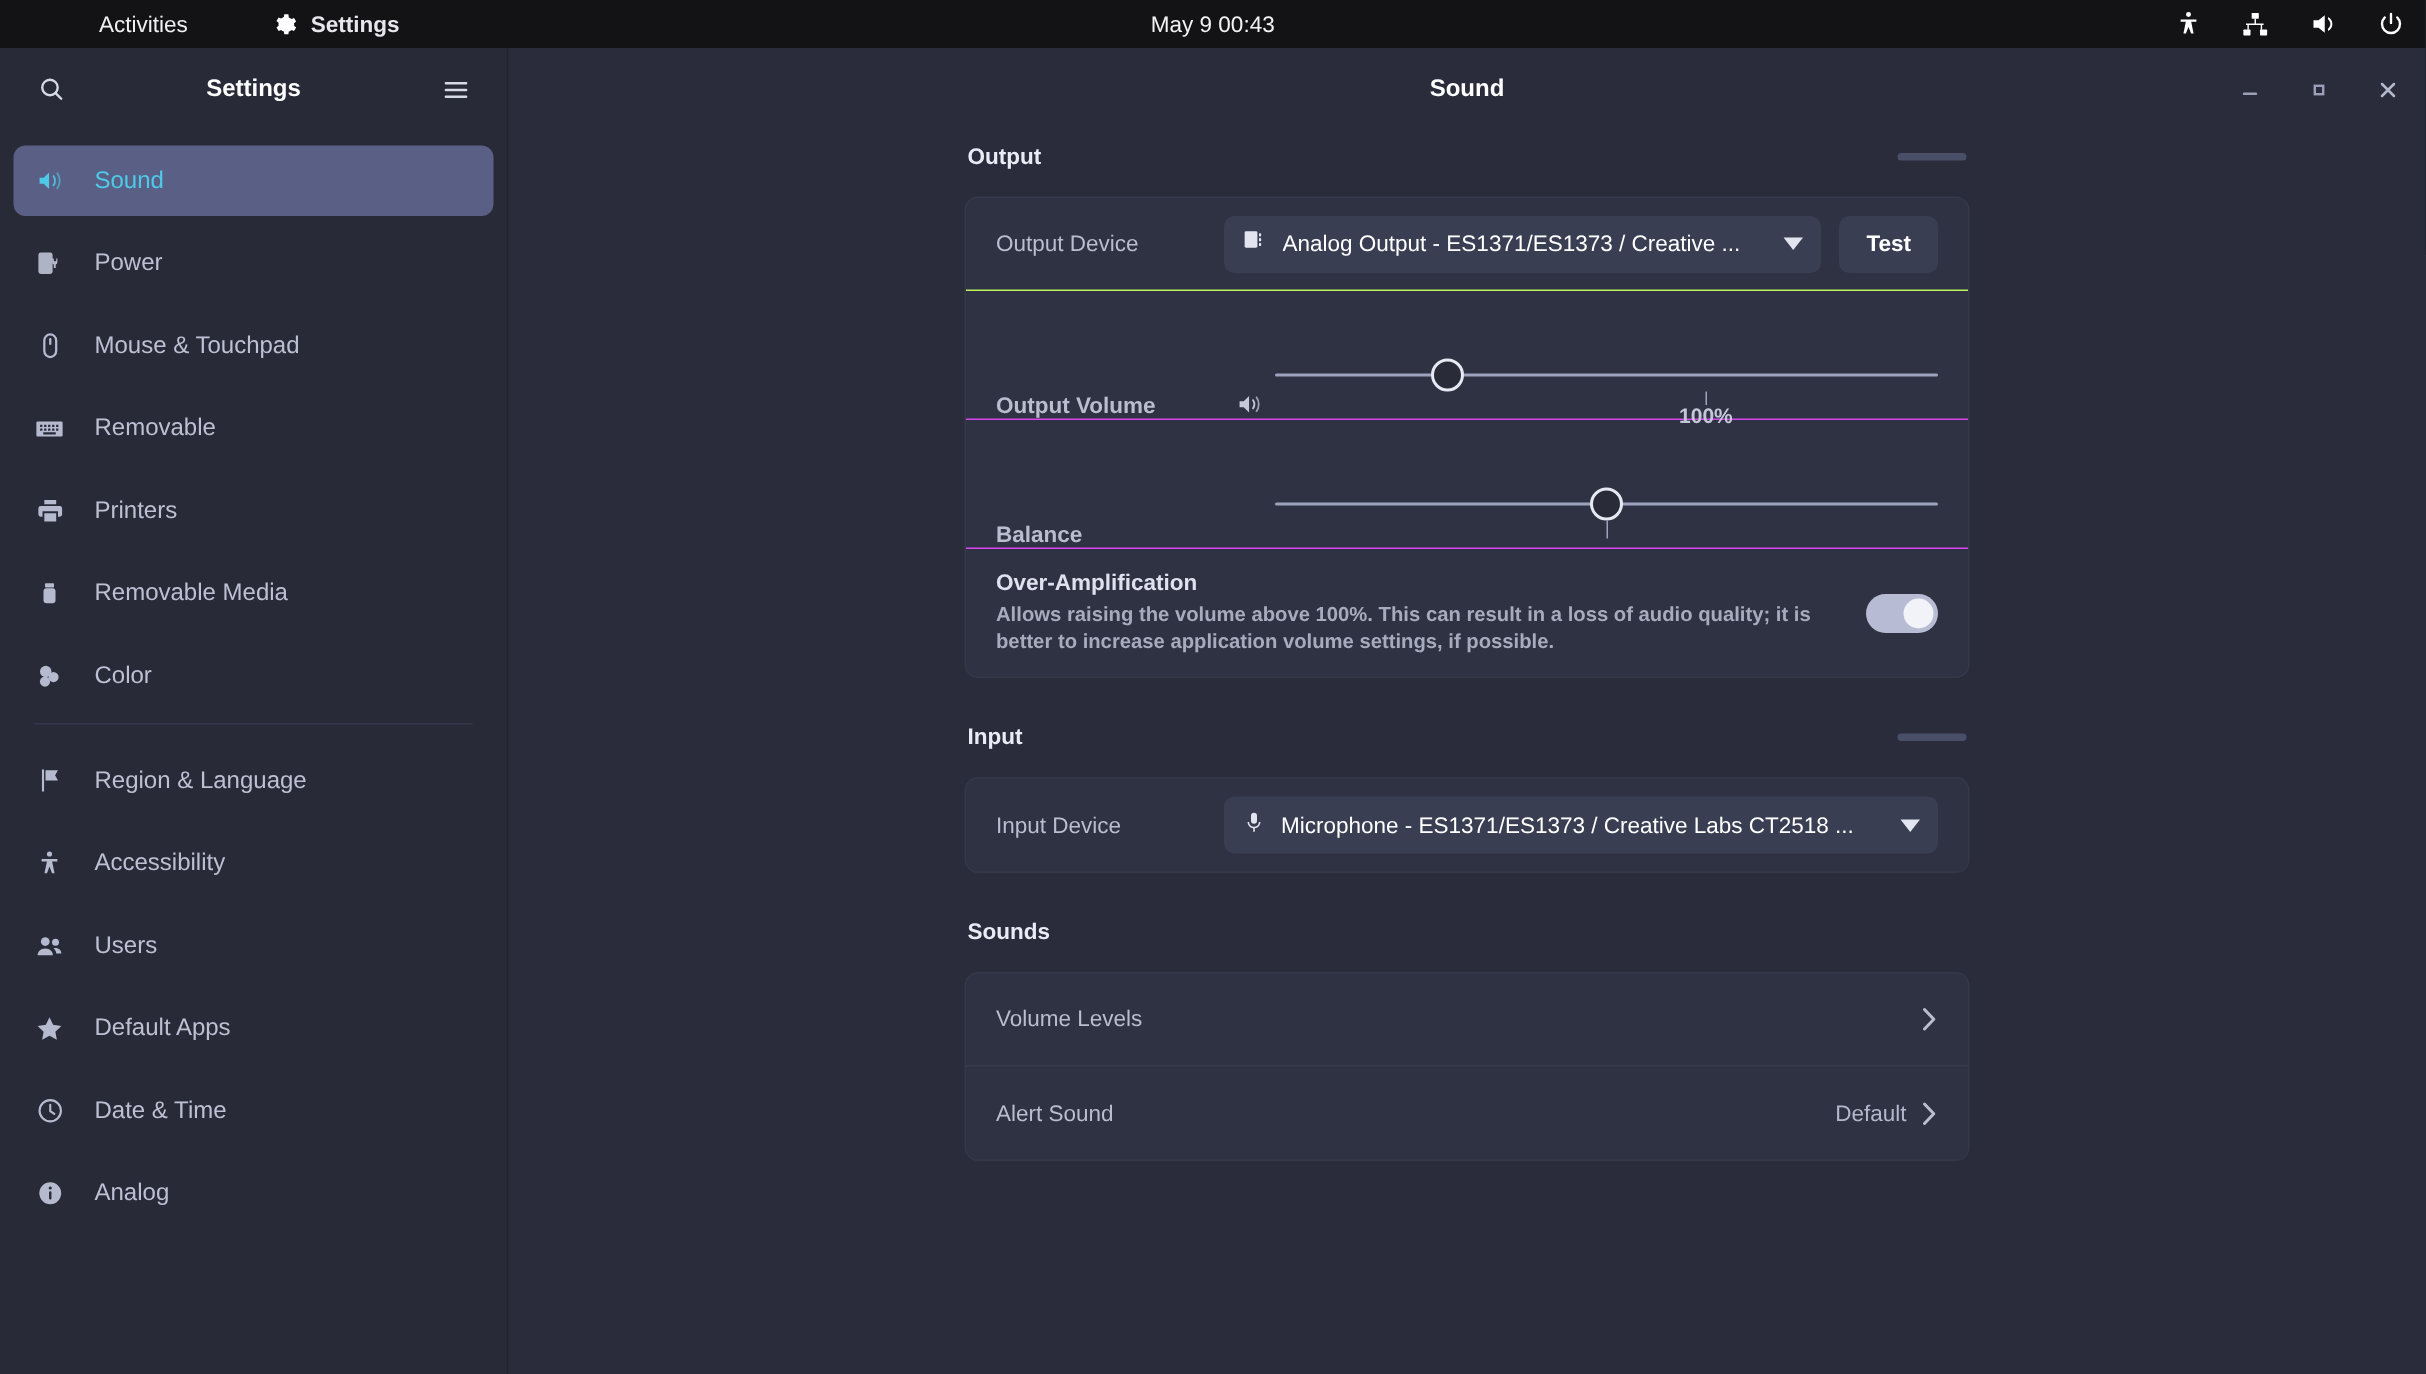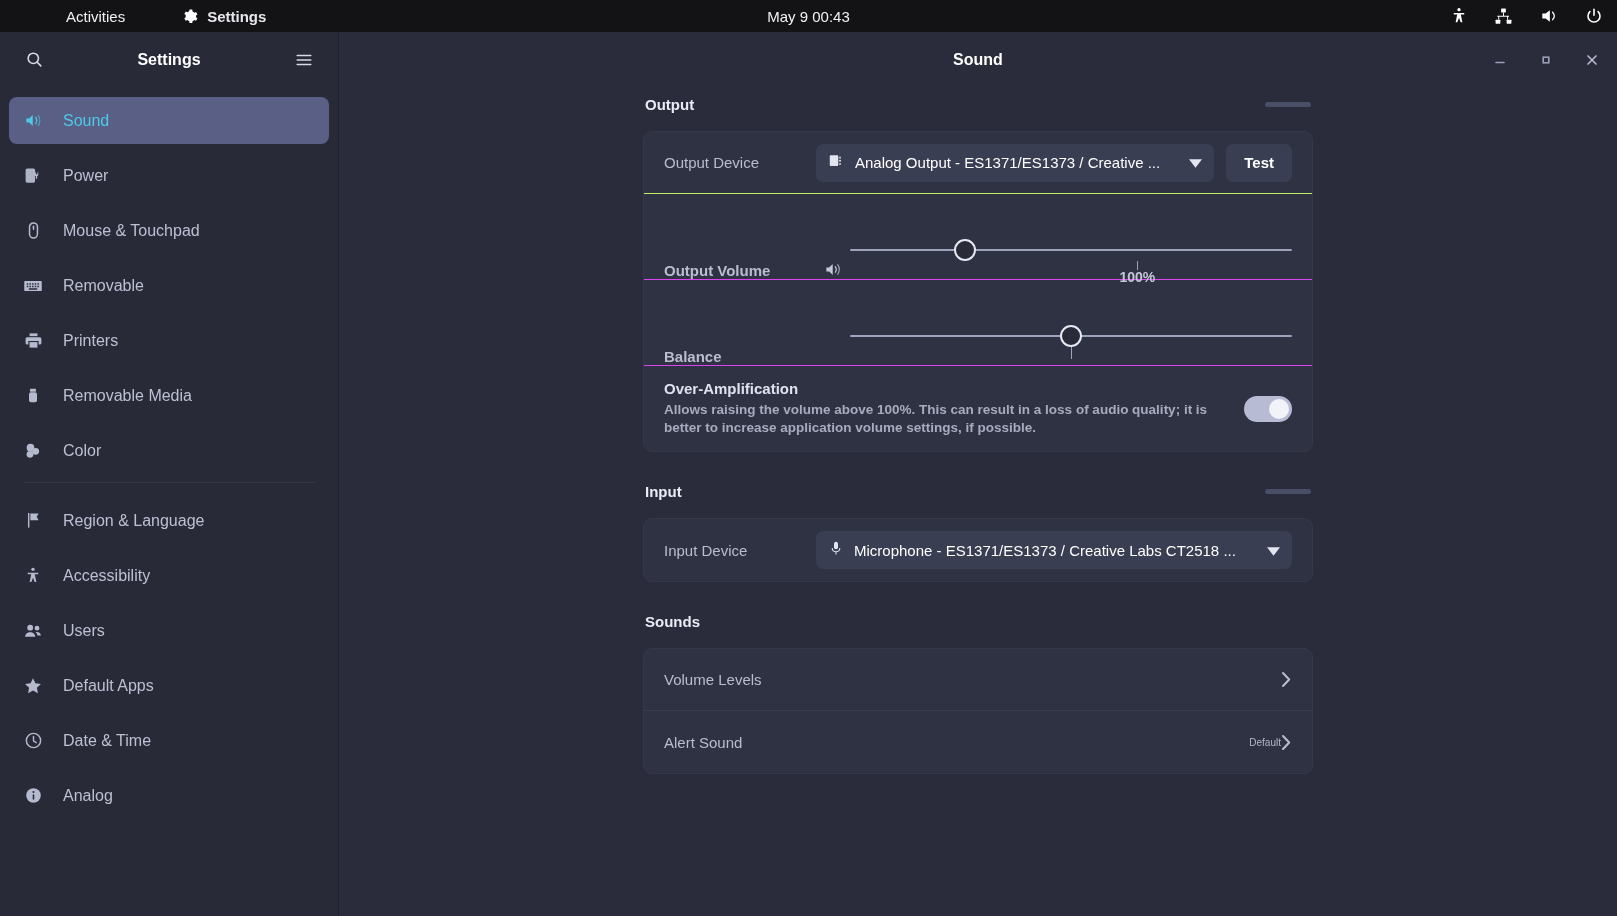--- a/index.html
+++ b/index.html
@@ -185,21 +185,21 @@
     background: #f2f3f9;
   }
 
   .nav-row {
     display: flex; align-items: center; padding: 0 20px; min-height: 62px;
     border-bottom: 1px solid #383b4d;
     color: #b9bdcf; font-size: 15px;
   }
   .nav-row:last-child { border-bottom: none; }
   .nav-row .nav-label { flex: 1; }
-  .nav-row .nav-value { color: #b3b7cb; font-size: 10px; }
+  .nav-row .nav-value { color: #b3b7cb; margin-right: 10px; font-size: 15px; }
   .nav-row .nav-chev { color: #b9bdcf; display: flex; }
 </style>
 </head>
 <body>
 
 <div id="topbar">
   <div class="tb-activities">Activities</div>
   <div class="tb-app">
     <span>
       <svg width="17" height="17" viewBox="0 0 24 24" fill="#ffffff">

